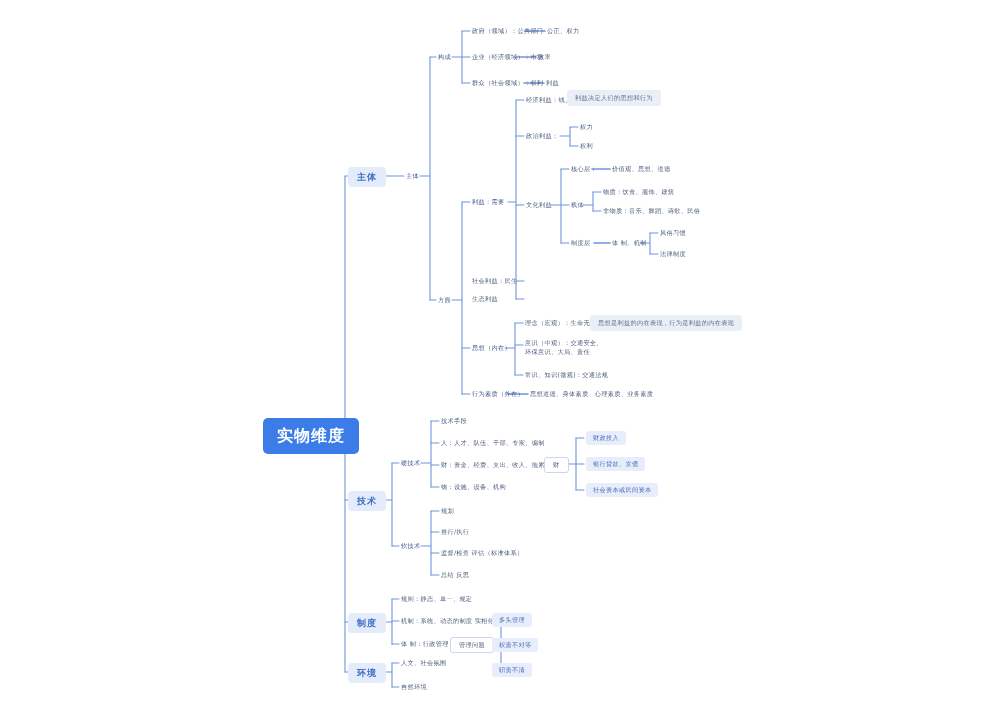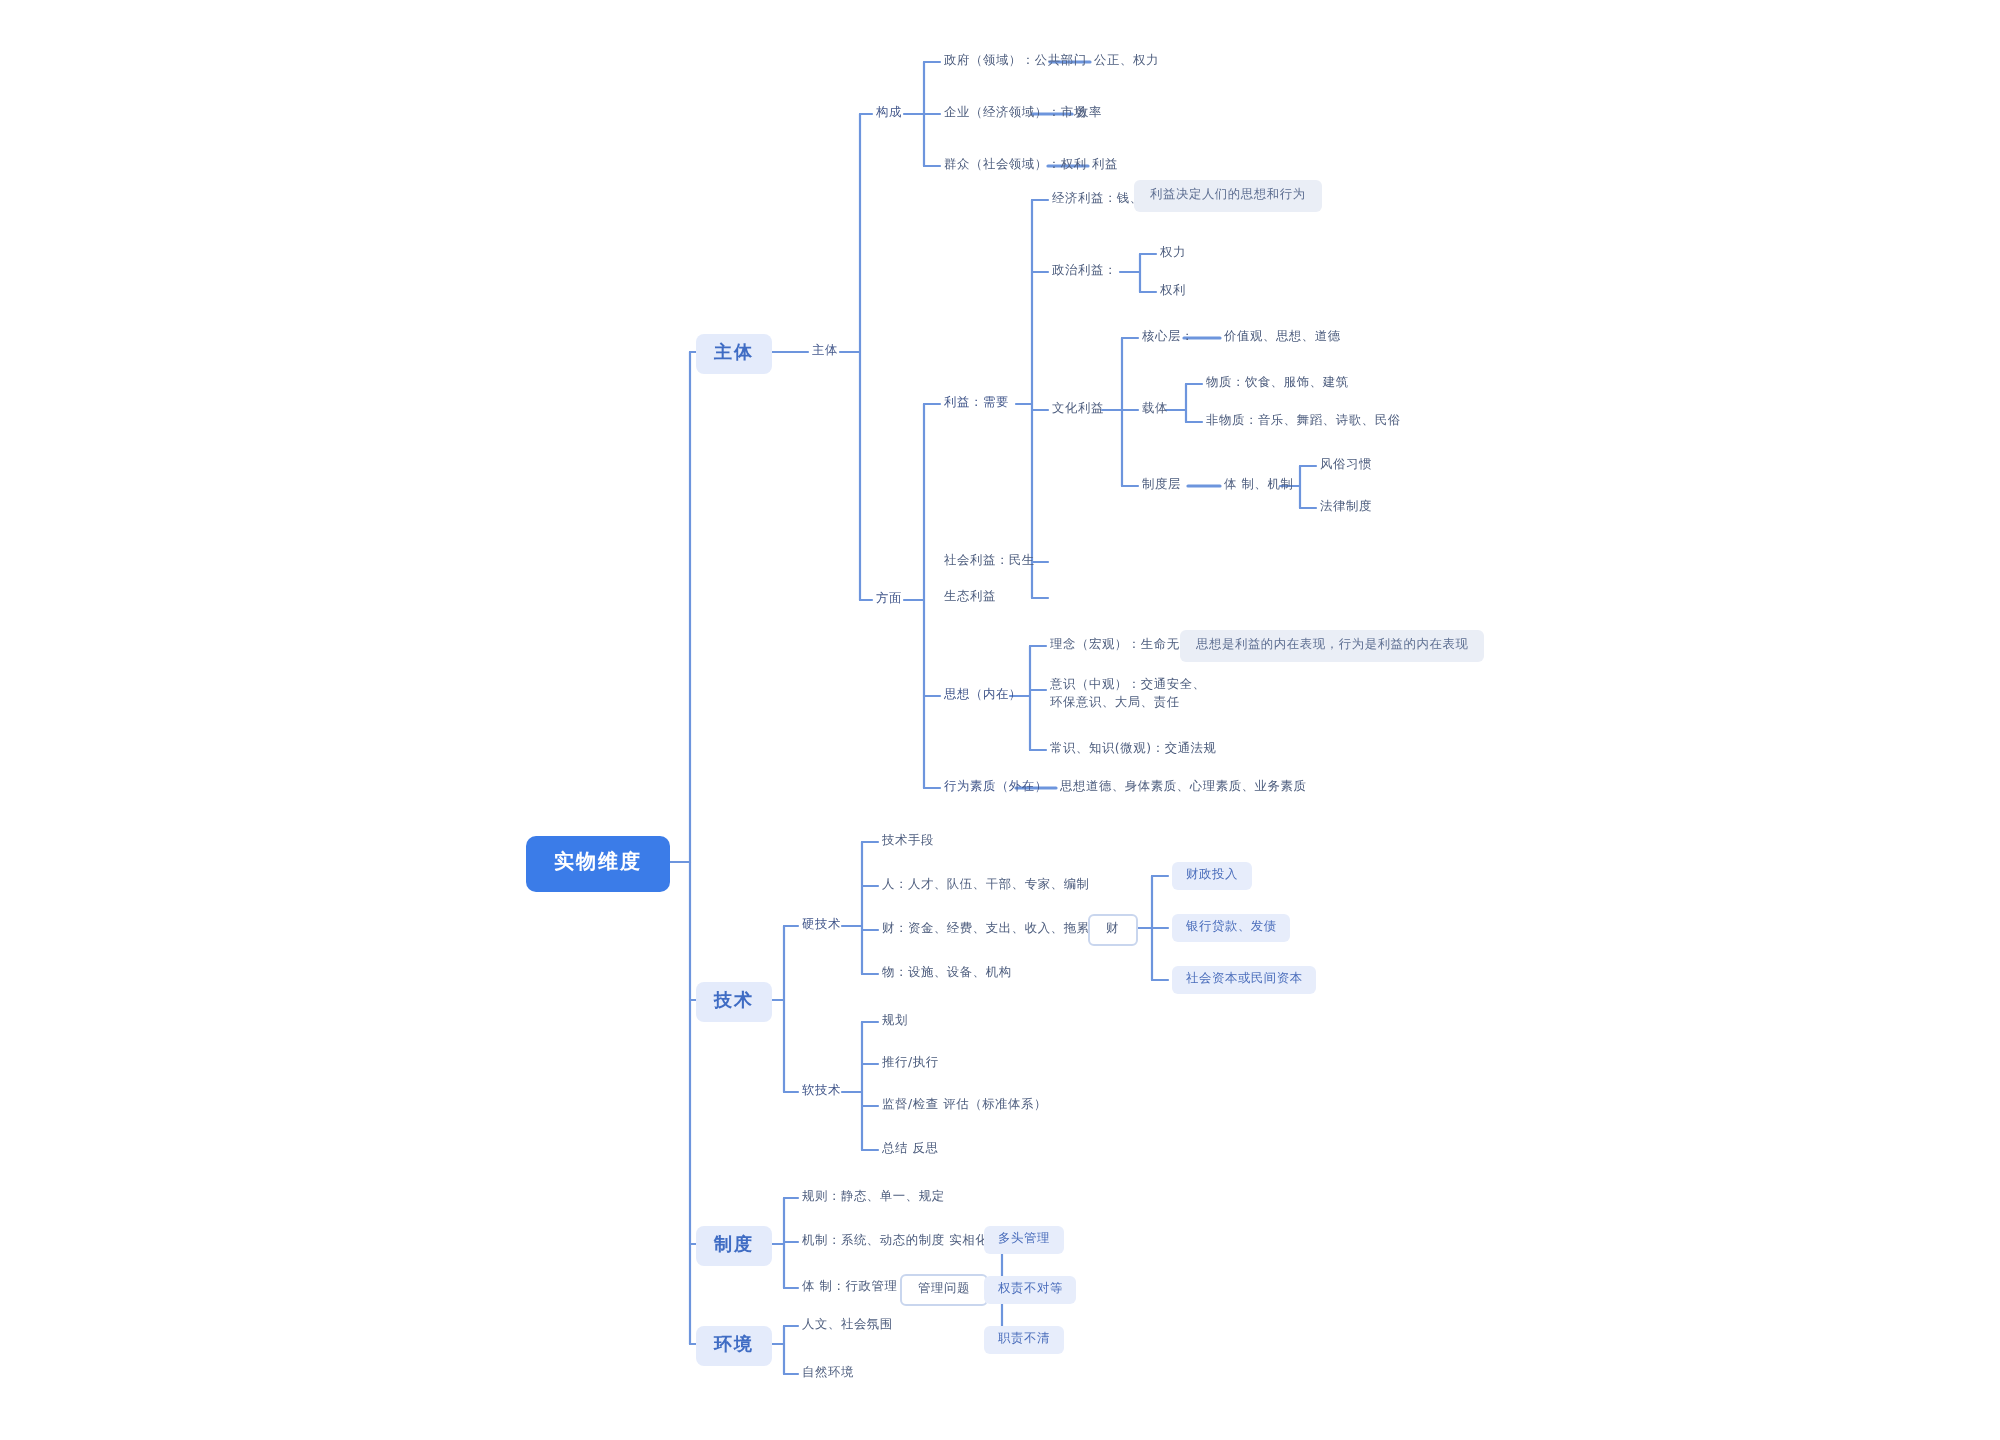--- a/index.html
+++ b/index.html
@@ -11,21 +11,21 @@
     overflow:hidden;
   }
   #canvas{position:relative;width:1000px;height:720px;}
   svg#wires{position:absolute;left:0;top:0;width:1000px;height:720px;pointer-events:none;}
 
   .node{position:absolute;white-space:nowrap;line-height:1.35;}
 
   
   .n-root{
     background:#3b7ce8;color:#ffffff;
-    font-size:10px;font-weight:bold;
+    font-size:16px;font-weight:bold;
     padding:7px 14px;border-radius:5px;
     letter-spacing:1px;
   }
   
   .n-l1{
     background:#e4ebfb;color:#3f6cc4;
     font-size:9px;font-weight:bold;
     padding:4px 9px;border-radius:4px;
     letter-spacing:1px;
   }

